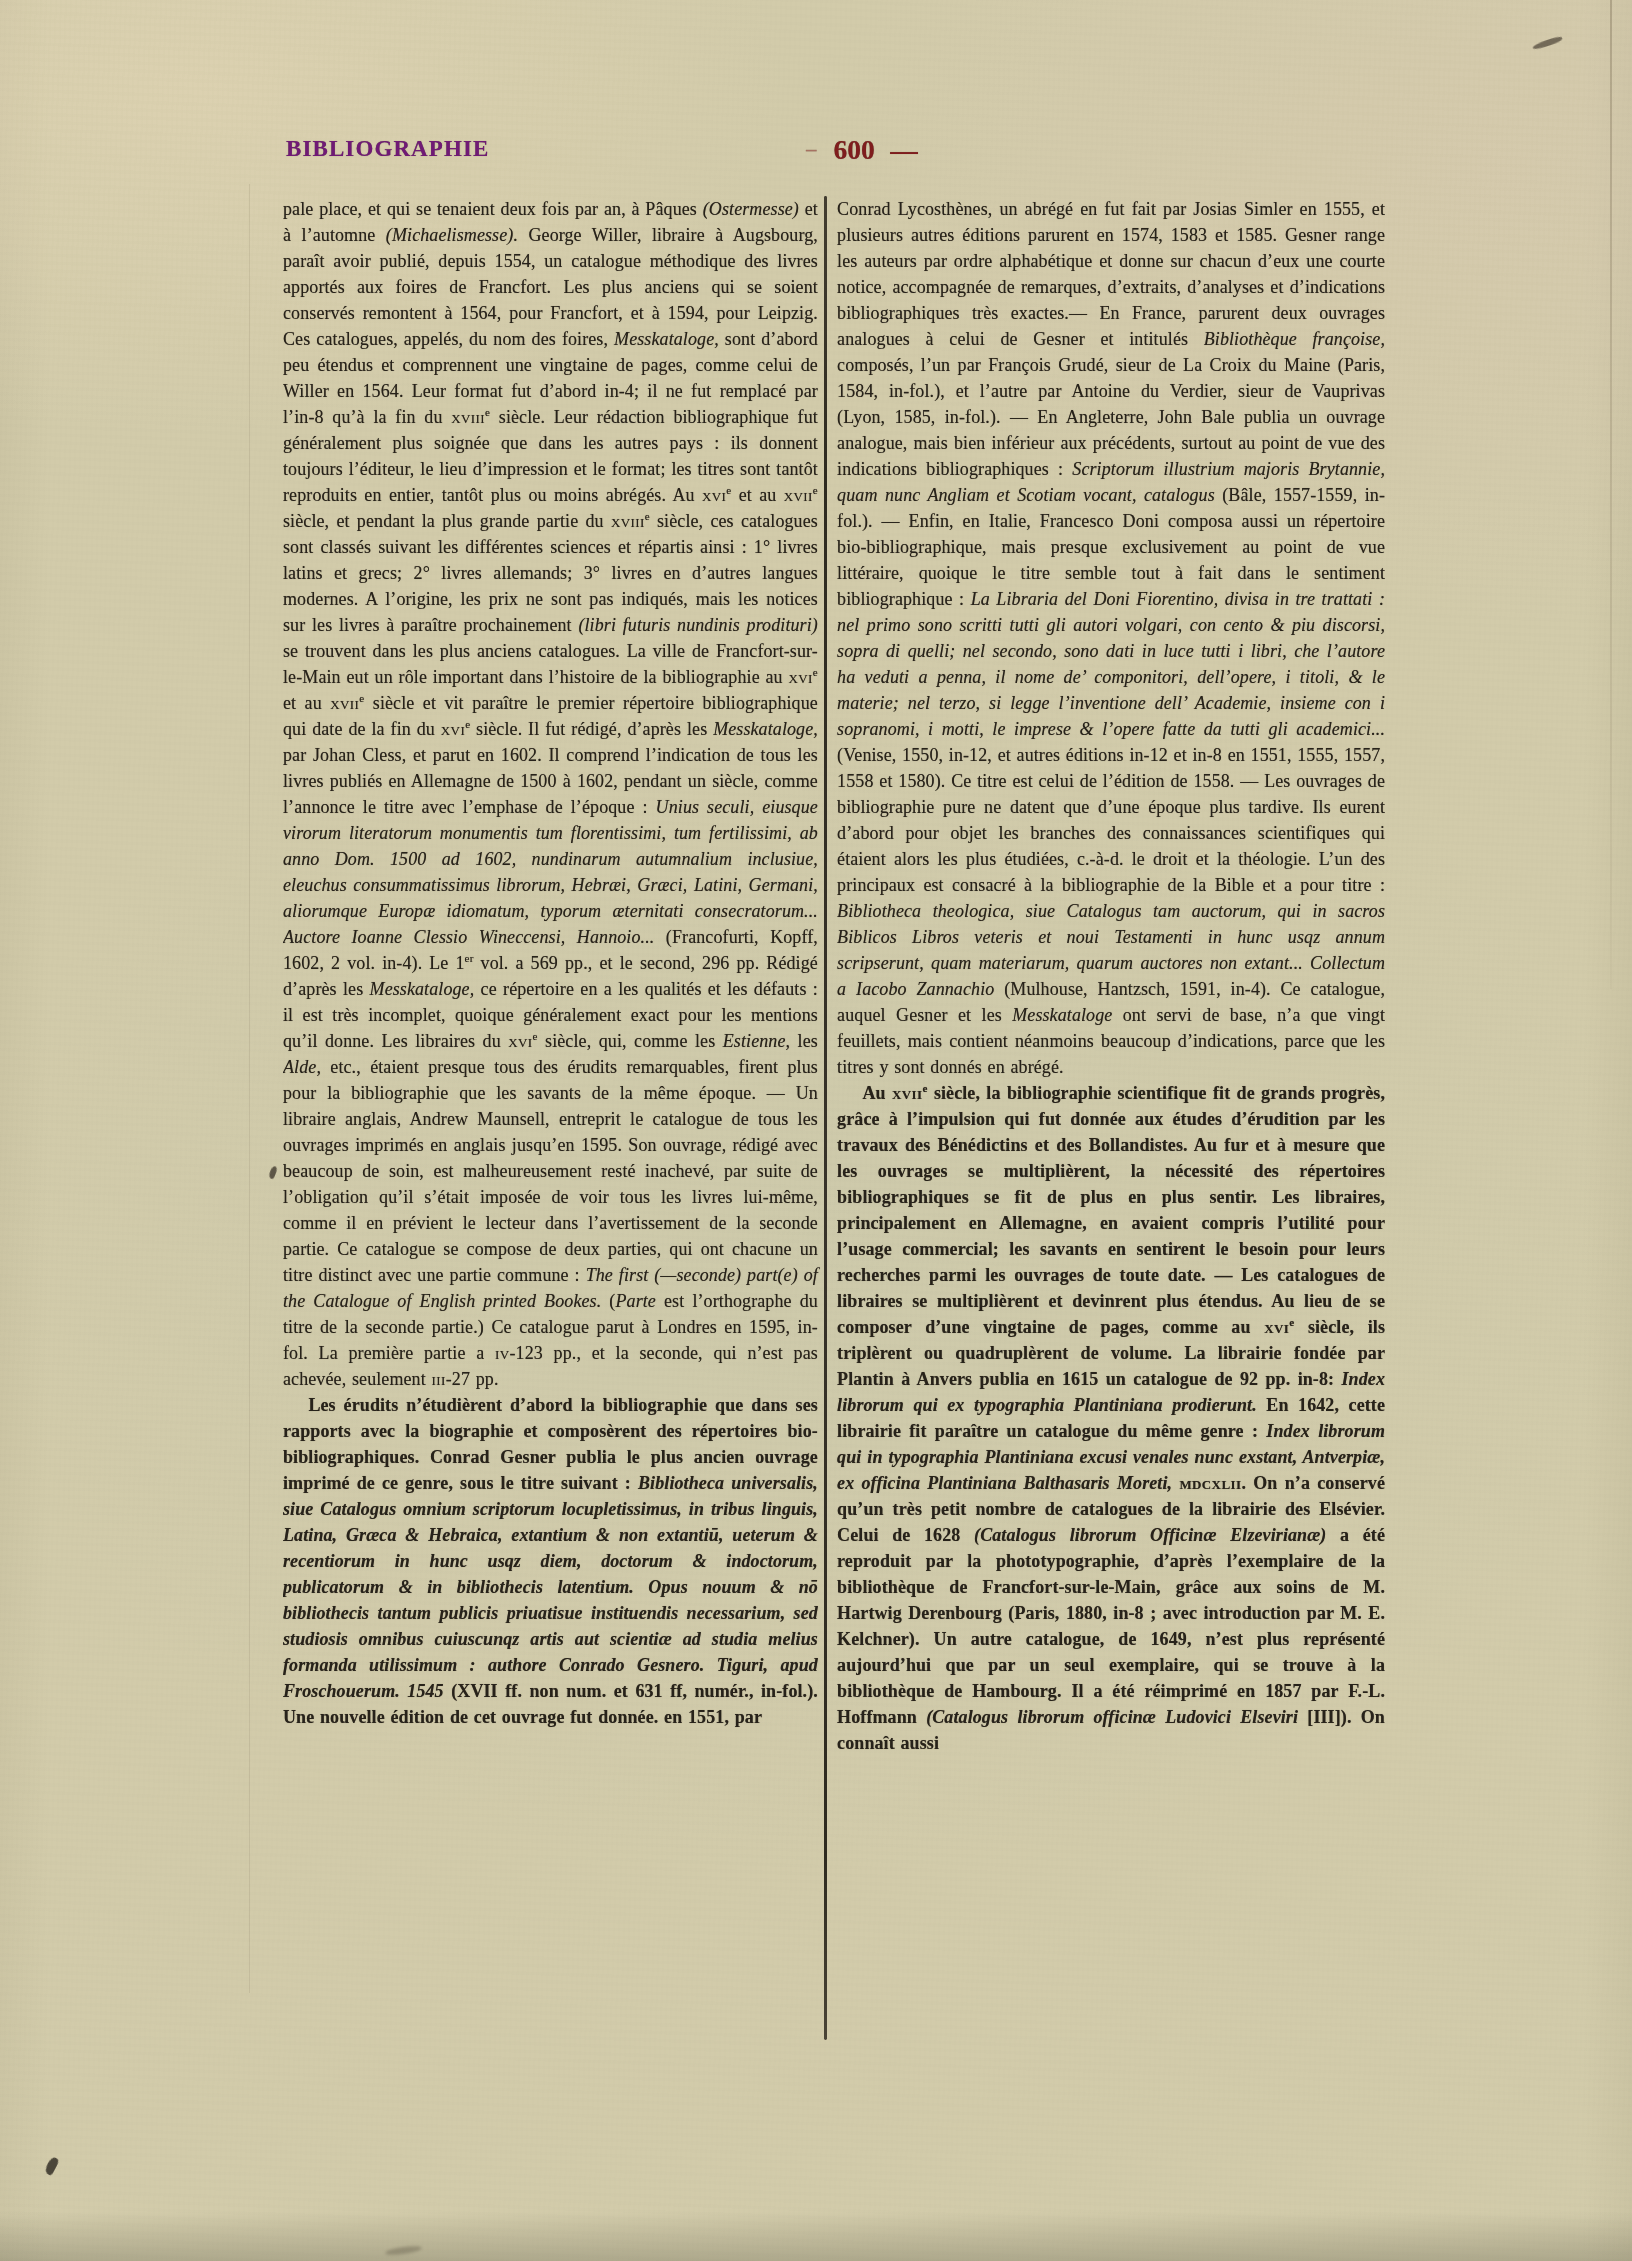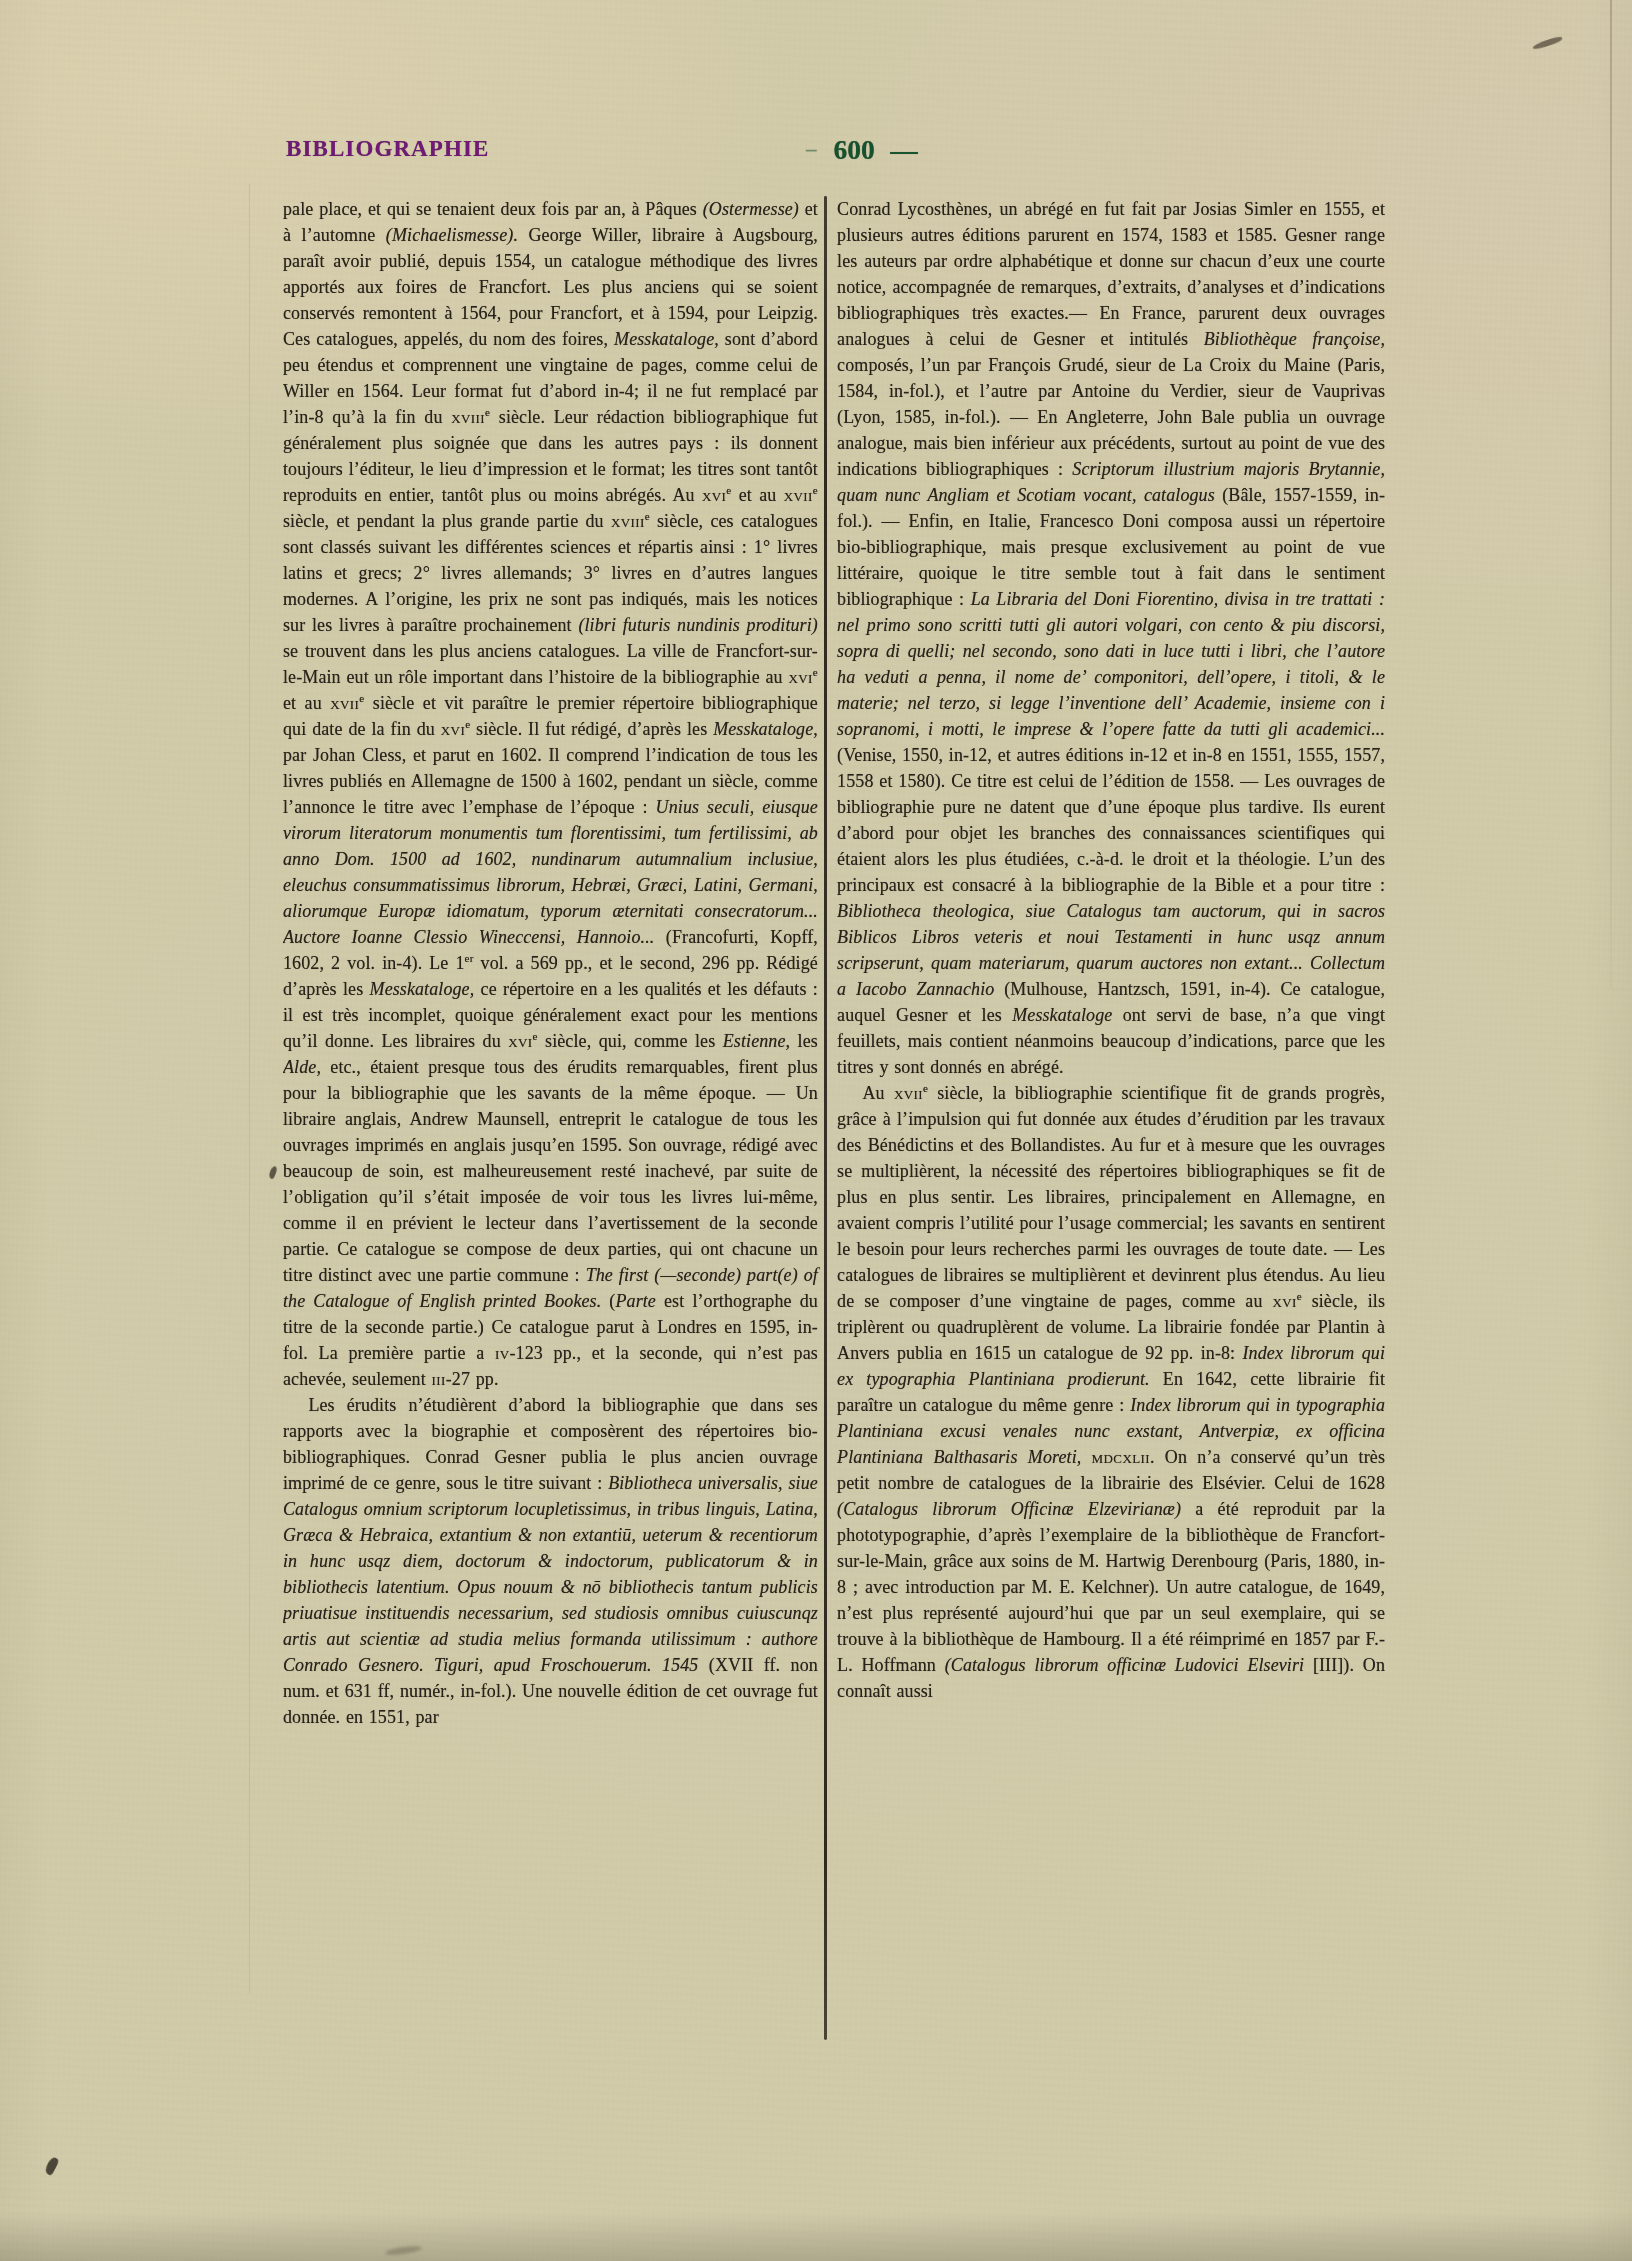--- a/index.html
+++ b/index.html
@@ -38,21 +38,21 @@
     pointer-events:none;
   }
   
   .head-title{
     position:absolute;left:286px;top:136px;
     font-size:23px;font-weight:bold;letter-spacing:1.1px;color:#701a75;
     text-shadow:0 0 0.7px rgba(42,37,28,.6);
   }
   .page-number{
     position:absolute;left:756px;top:134px;width:212px;text-align:center;
-    font-size:27.6px;font-weight:bold;color:#14532d;
+    font-size:27.6px;font-weight:bold;color:#7f1d1d;
     text-shadow:0 0 0.7px rgba(42,37,28,.6);
   }
   .page-number .dash-left{opacity:.5;font-size:21px;vertical-align:3.5px;margin-right:10px;}
   .page-number .dash-right{margin-left:8.5px;}
   
   .columns{
     position:absolute;left:283px;top:196px;width:1102px;height:1844px;
     display:flex;align-items:stretch;overflow:hidden;
   }
   .col{color:#26211a;}
@@ -63,21 +63,21 @@
     background:linear-gradient(#433d30, #2e2a20 15%, #38332a 55%, #2e2a20 90%, #4a4436);
     border-radius:1.4px;
   }
   p.para{
     margin:0;text-align:justify;
     font-size:18px;line-height:26px;
     letter-spacing:0.1px;word-spacing:1.1px;
     color:#27221a;
     text-shadow:0 0 0.7px rgba(45,36,24,.55);
   }
-  p.indent{text-indent:25.4px;}
+  p.indent{text-indent:25.4px;font-weight:bold;}
   .sc{font-variant:small-caps;letter-spacing:0.4px;}
   sup{font-size:.62em;line-height:0;vertical-align:super;}
   i{font-style:italic;}
   
   .mark{position:absolute;pointer-events:none;}
   .mark-top-right{
     left:1532px;top:40px;width:31px;height:6.4px;border-radius:60% 40% 50% 50%;
     background:#5c5344;transform:rotate(-18deg);filter:blur(0.7px);opacity:.8;
   }
   .mark-margin-left{

